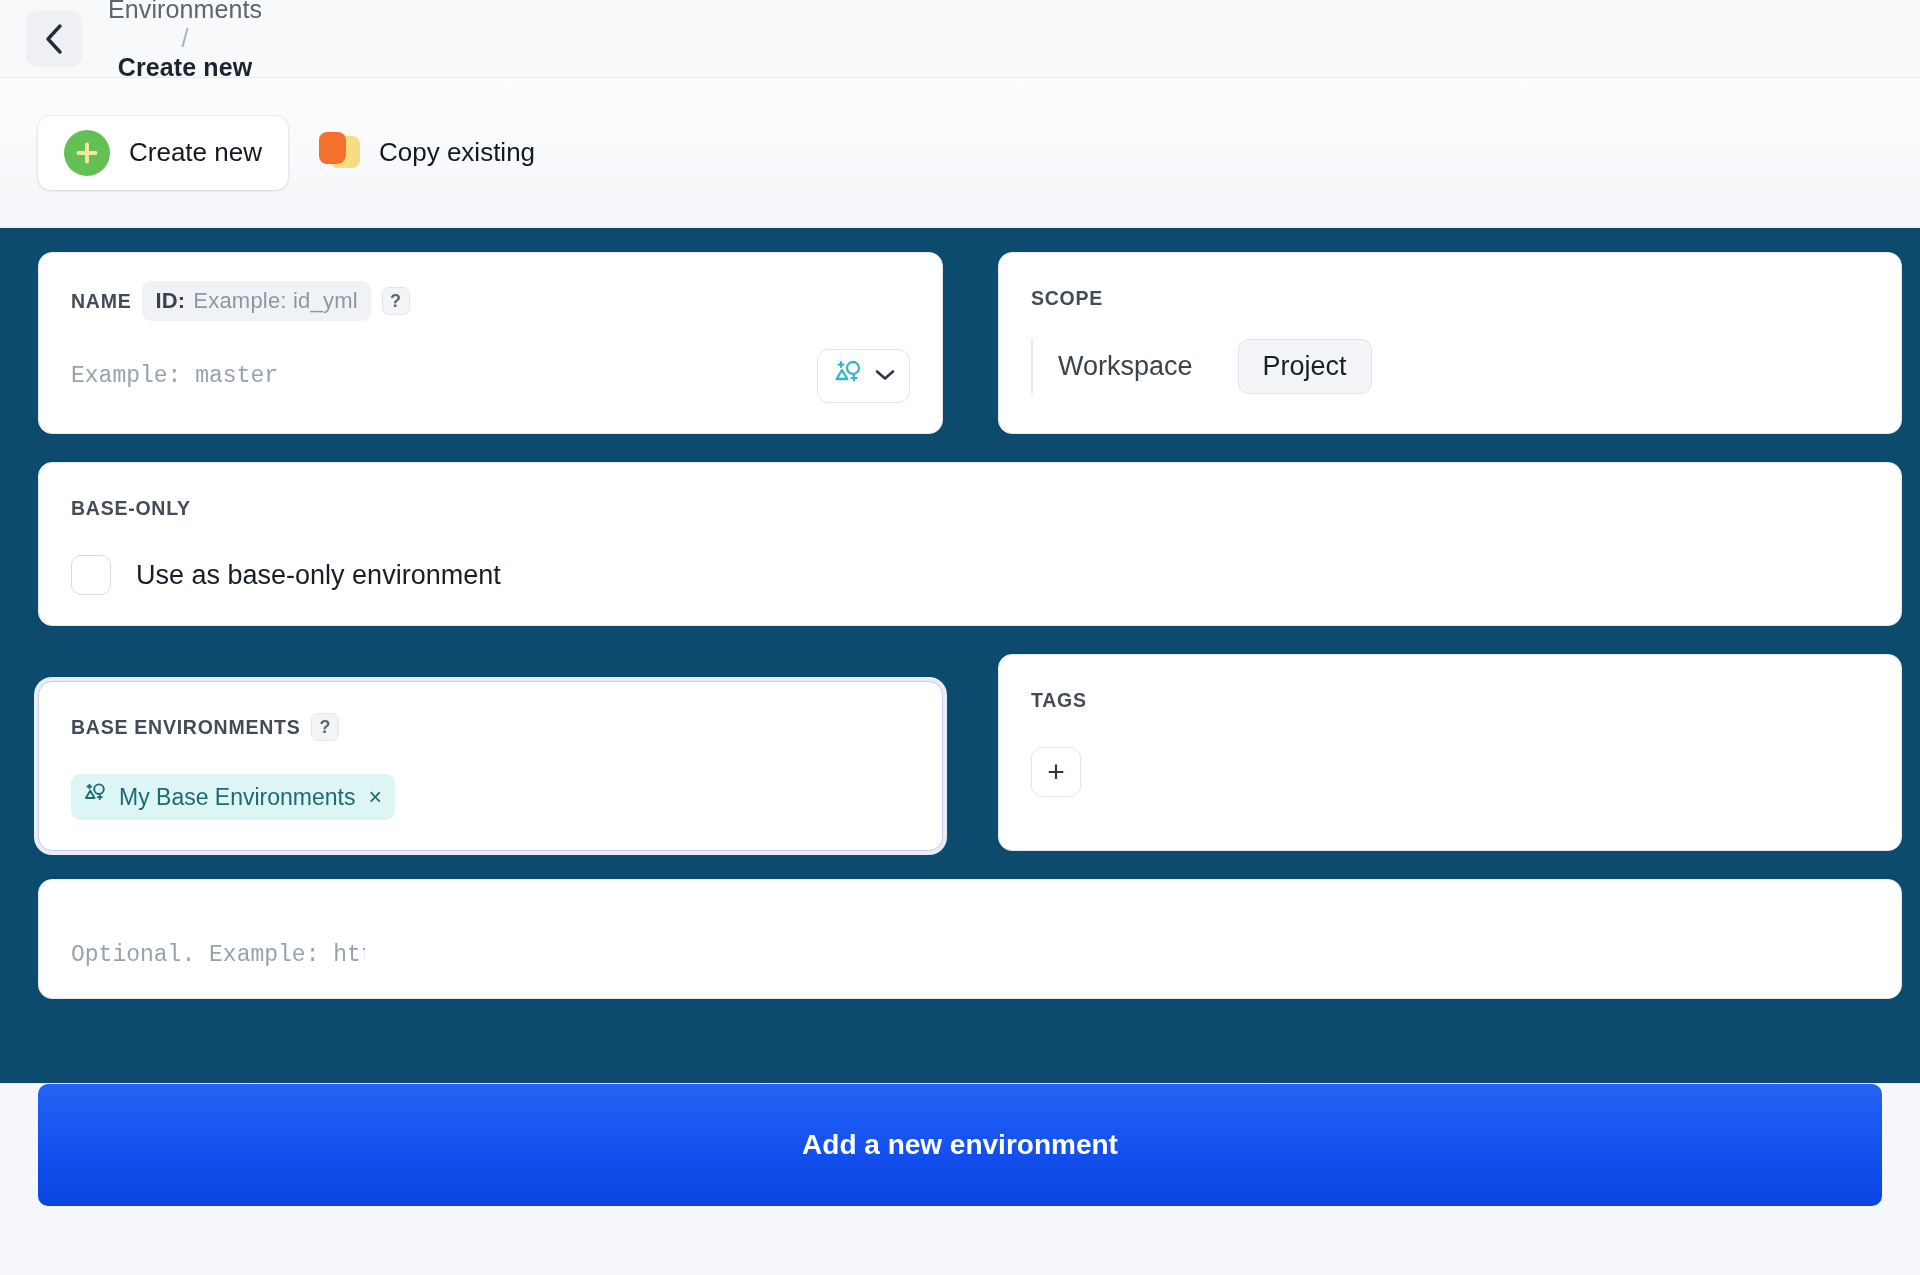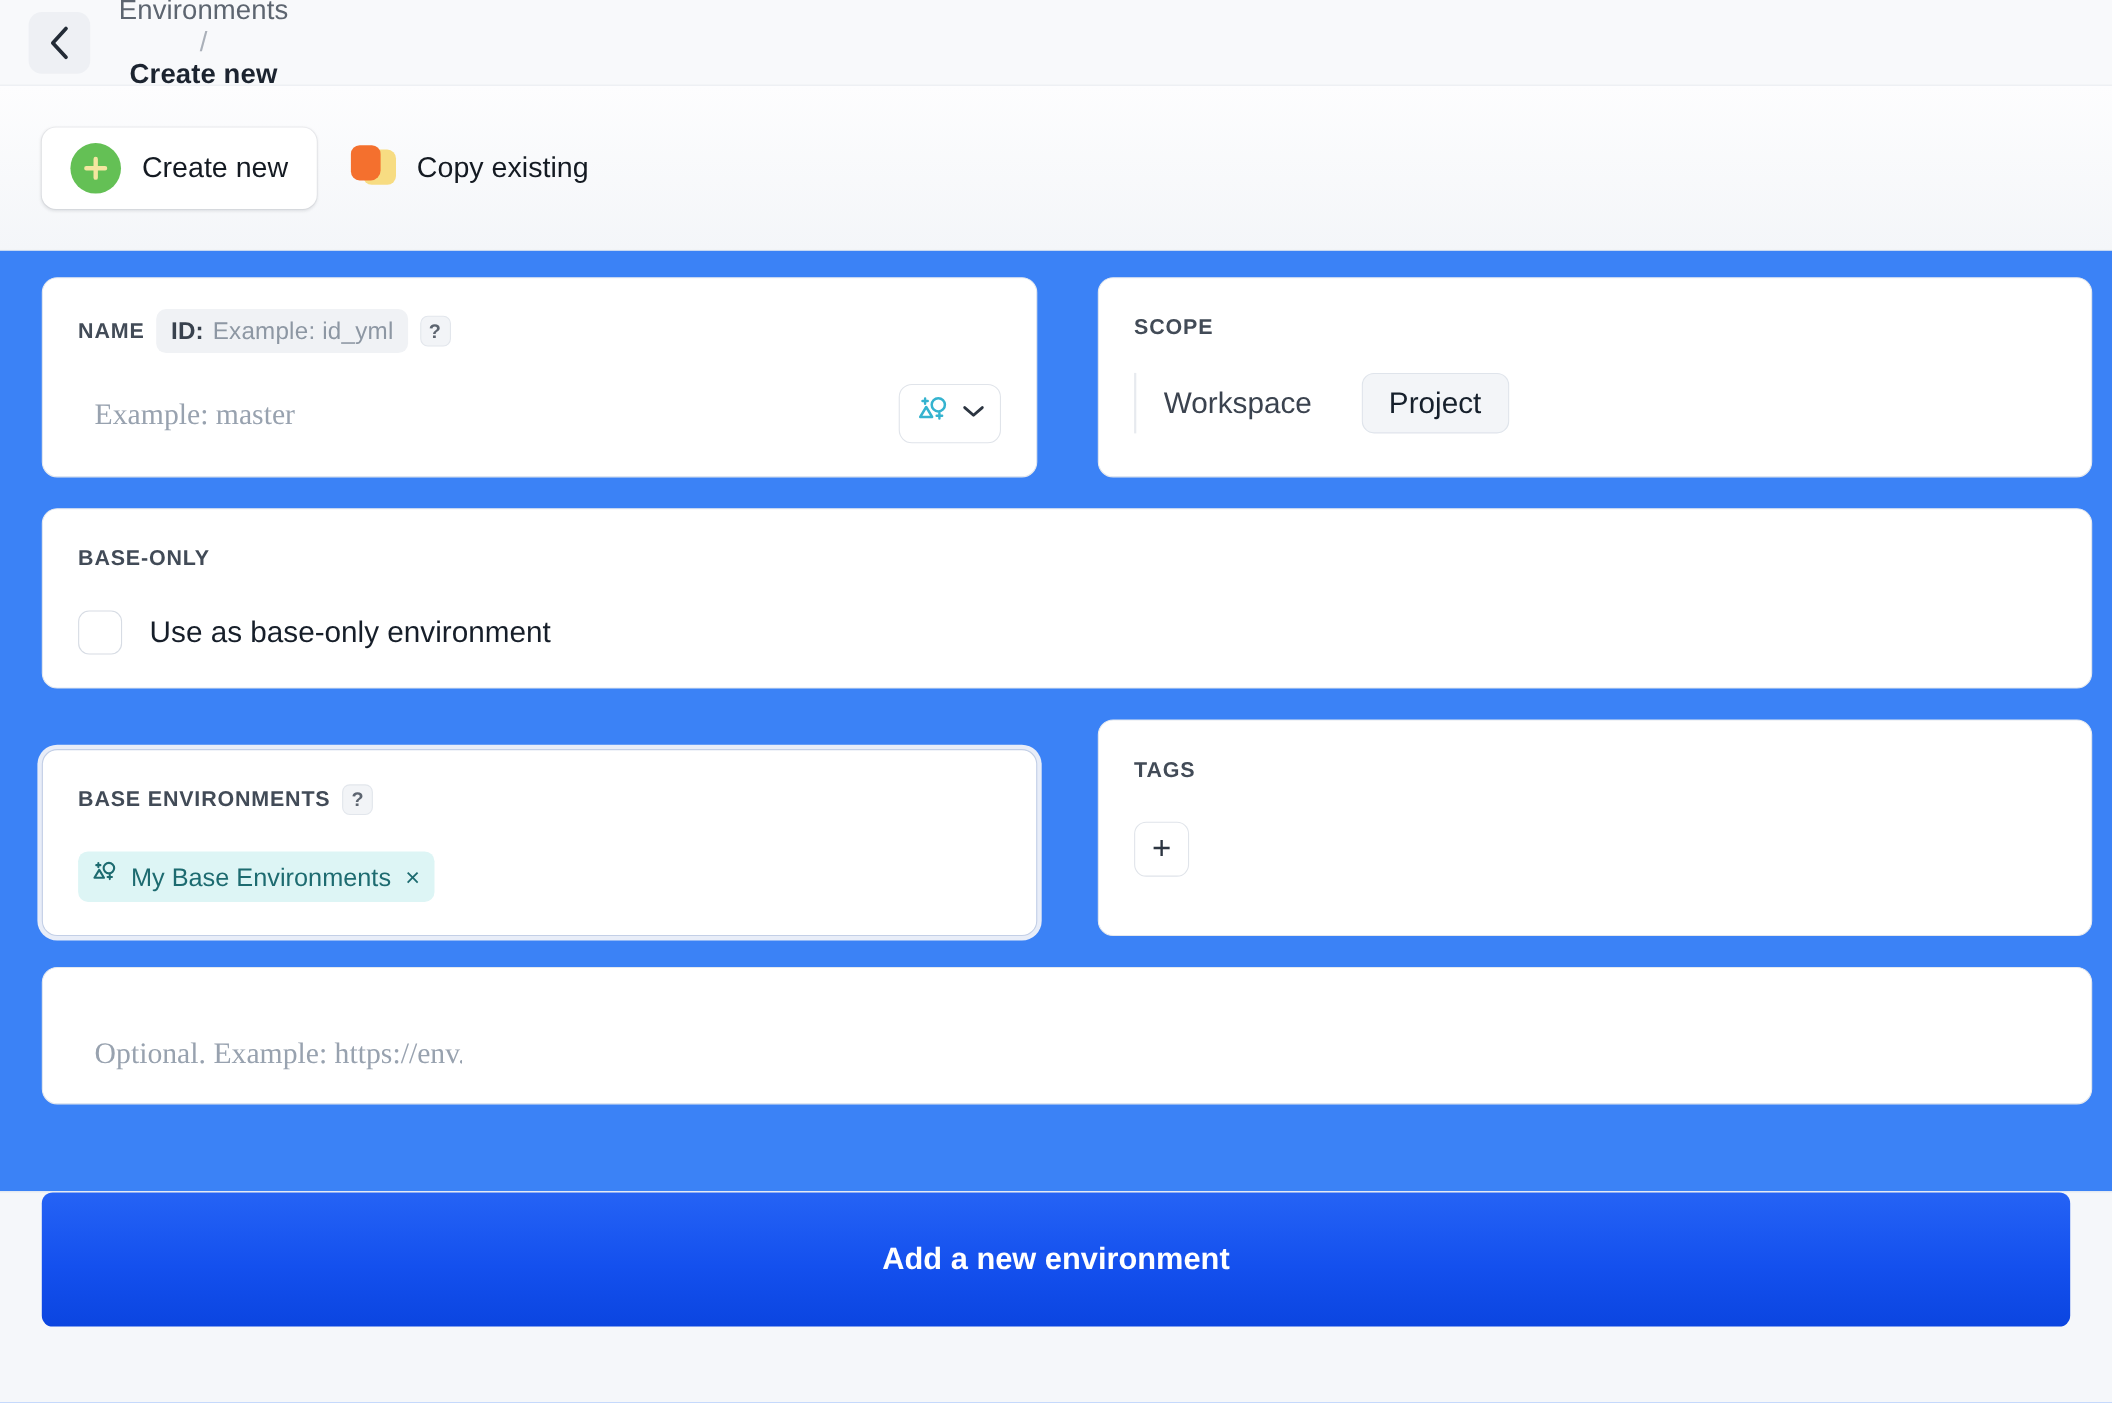--- a/index.html
+++ b/index.html
@@ -96,21 +96,21 @@
   .copy-icon .front-sheet {
     position: absolute; left: 1px; top: 0;
     width: 27px; height: 32px;
     background: #f4702e; border-radius: 8px 8px 9px 8px;
   }
 
   
   .body {
     flex: 1 1 auto;
     padding: 24px 18px 0 38px;
-    background: #3b82f6;
+    background: #0c4a6e;
     overflow: hidden;
   }
   .row { display: flex; gap: 32px; margin-bottom: 28px; }
 
   .card {
     background: #ffffff;
     border: 1px solid #e4e8ee;
     border-radius: 14px;
     padding: 28px 32px 30px 32px;
   }
@@ -161,25 +161,24 @@
 
   .name-row {
     display: flex;
     align-items: center;
     margin-top: 28px;
   }
   .text-input {
     flex: 1 1 auto;
     border: none;
     outline: none;
-    font-family: Liberation Serif, serif;
-    font-size: 27px;
+    font-family: Liberation Mono, monospace;
+    font-size: 23px;
     color: #1c2430;
     background: transparent;
-    margin-left: 15px;
   }
   .text-input::placeholder { color: #98a2af; }
 
   .picker-btn {
     flex: 0 0 auto;
     height: 54px;
     min-width: 86px;
     border: 1px solid #e0e4ea;
     border-radius: 12px;
     background: #fff;

